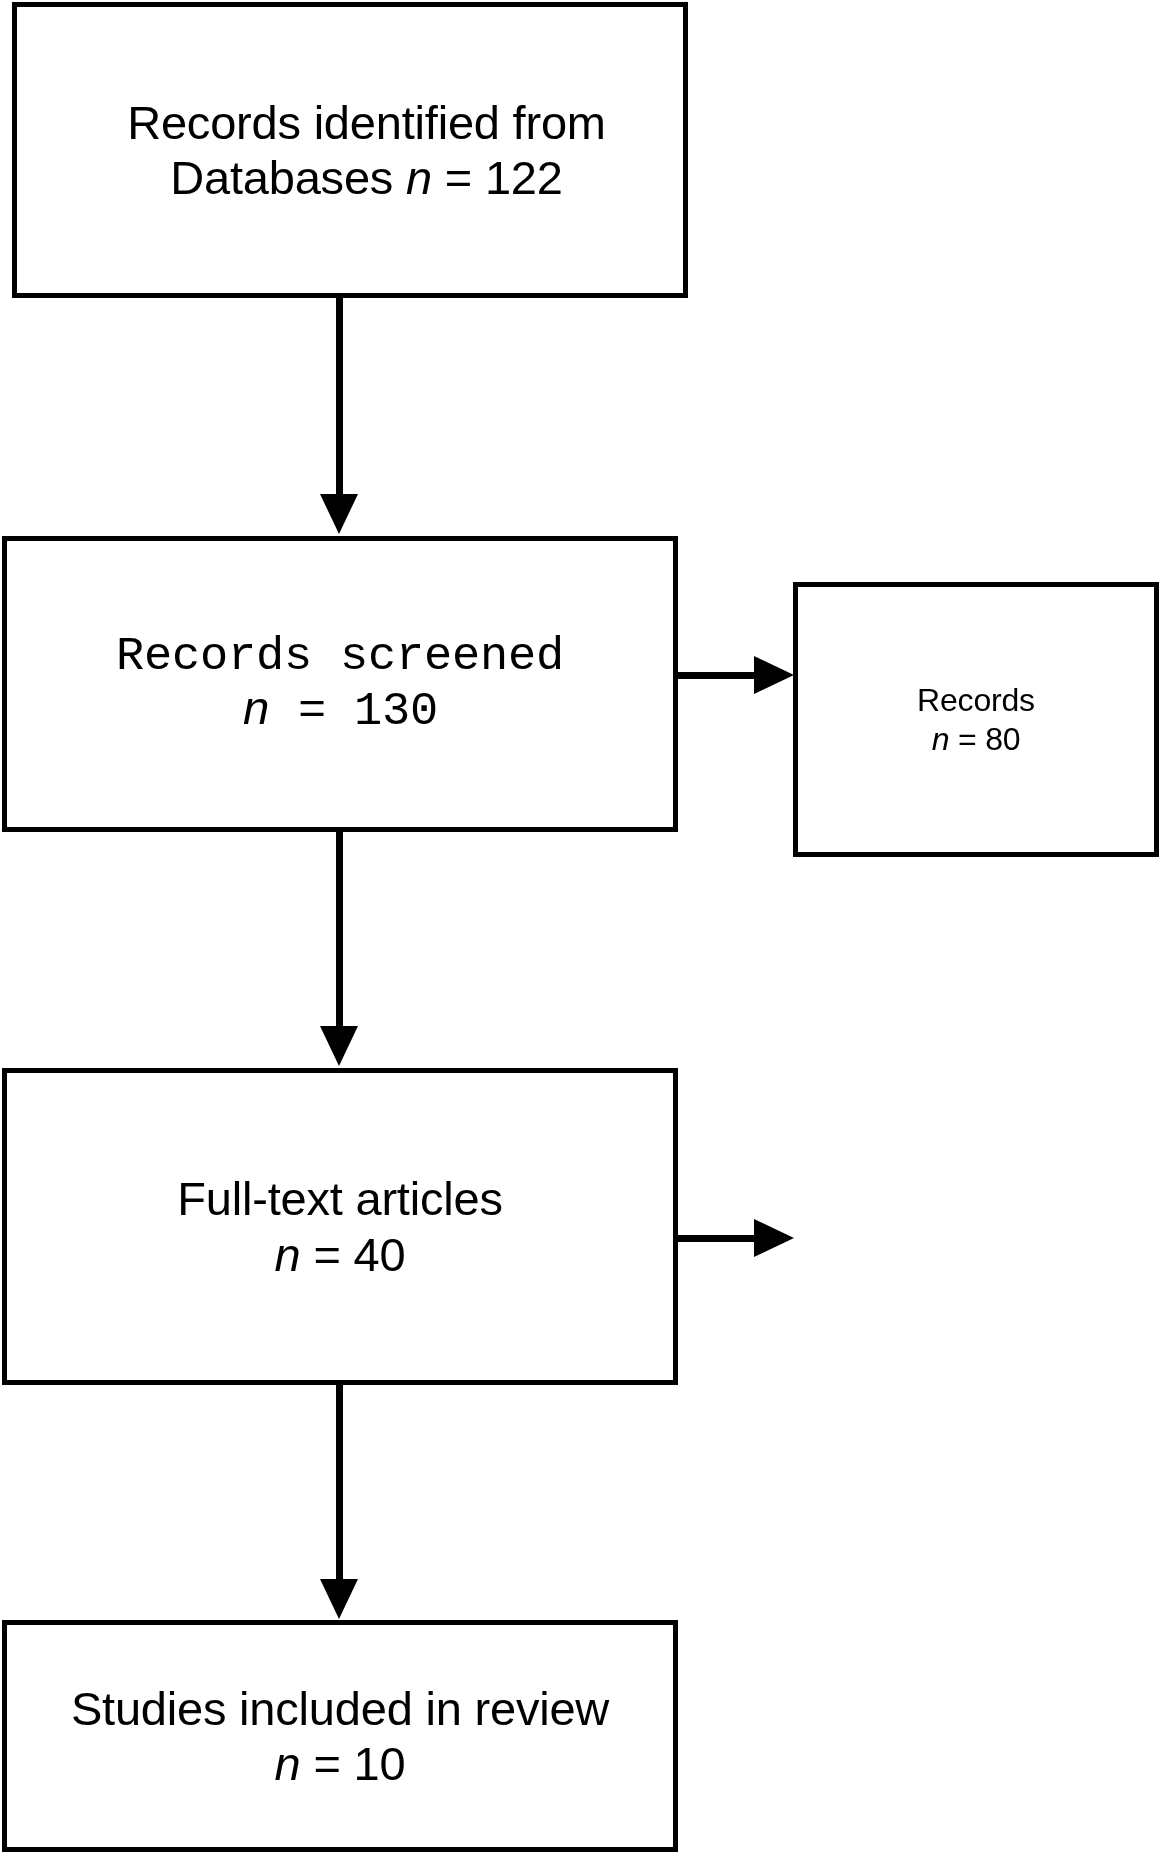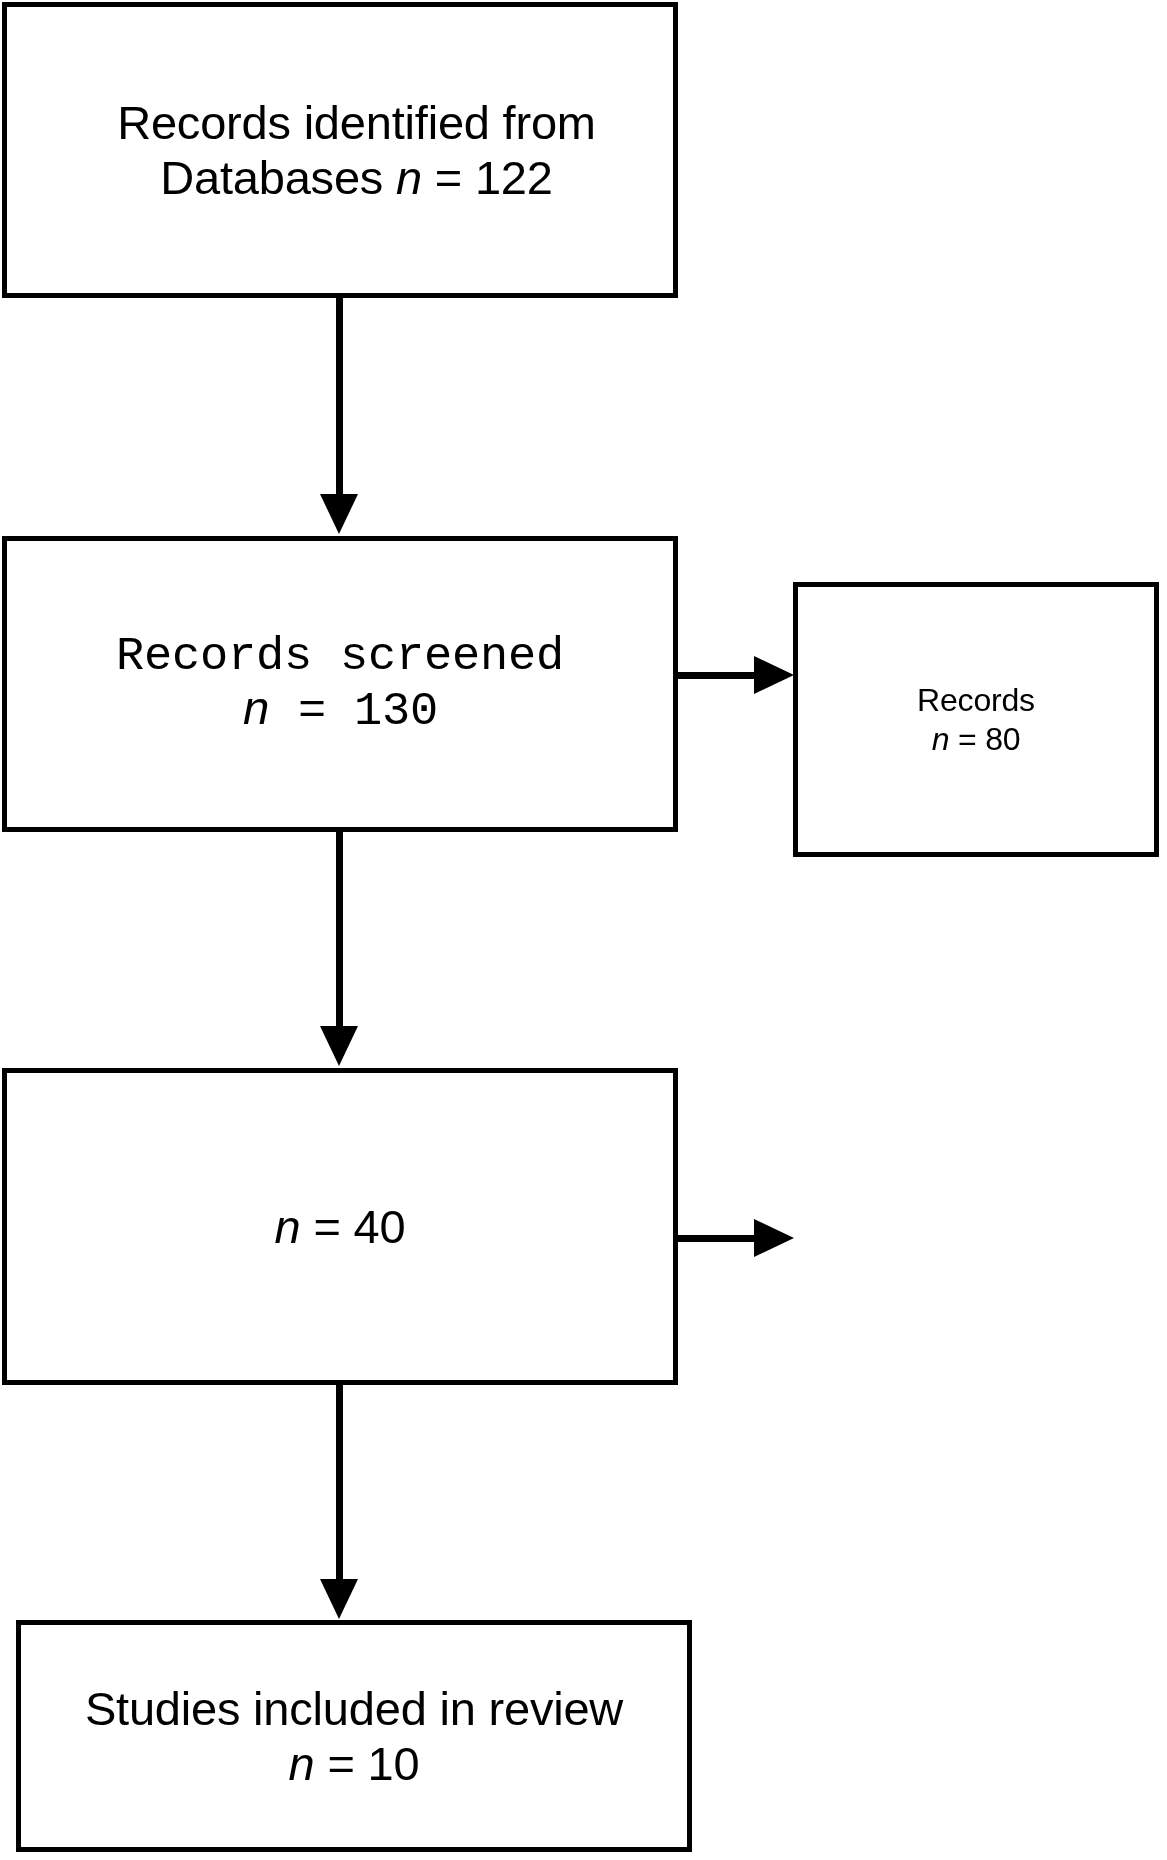--- a/index.html
+++ b/index.html
@@ -36,24 +36,24 @@
     color: #000000;
   }
   .node.narrow .line {
     font-size: 32px;
     line-height: 1.19;
   }
   .nitalic {
     font-style: italic;
   }
   
-  #box-identified { left: 2px;  top: 2px;    width: 676px; height: 296px; padding-left: 33px; }
+  #box-identified { left: 12px;  top: 2px;    width: 676px; height: 296px; padding-left: 33px; }
   #box-screened   { left: 2px;  top: 536px;  width: 676px; height: 296px; font-family: Liberation Mono, monospace; }
   #box-fulltext   { left: 2px;  top: 1068px; width: 676px; height: 317px; }
-  #box-included   { left: 16px;  top: 1620px; width: 676px; height: 232px; }
+  #box-included   { left: 2px;  top: 1620px; width: 676px; height: 232px; }
   
   #box-excluded-records  { left: 793px; top: 582px;  width: 366px; height: 275px; }
   #box-excluded-fulltext { left: 793px; top: 1113px; width: 366px; height: 400px; }
 
   
   .arrow-v {
     position: absolute;
     width: 0;
   }
   .arrow-v .shaft {
@@ -129,20 +129,21 @@
     <span class="line">Records screened</span>
     <span class="line"><span class="nitalic">n</span> <span>=</span> <span>130</span></span>
   </div>
 
   <div class="node narrow" id="box-excluded-records">
     <span class="line">Records</span>
     <span class="line"><span class="nitalic">n</span> <span>=</span> <span>80</span></span>
   </div>
 
   <div class="node" id="box-fulltext">
+    <span class="line">Full-text articles</span>
     <span class="line"><span class="nitalic">n</span> <span>=</span> <span>40</span></span>
   </div>
 
 
   <div class="node" id="box-included">
     <span class="line">Studies included in review</span>
     <span class="line"><span class="nitalic">n</span> <span>=</span> <span>10</span></span>
   </div>
 
   <div class="arrow-v" id="arrow-1">

